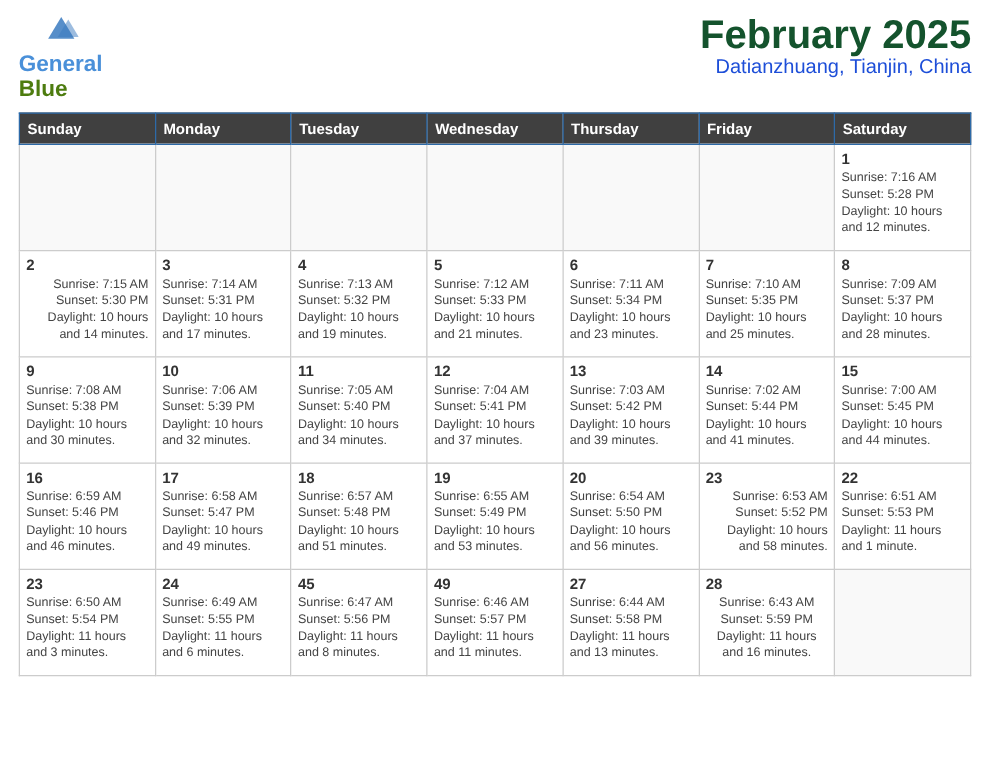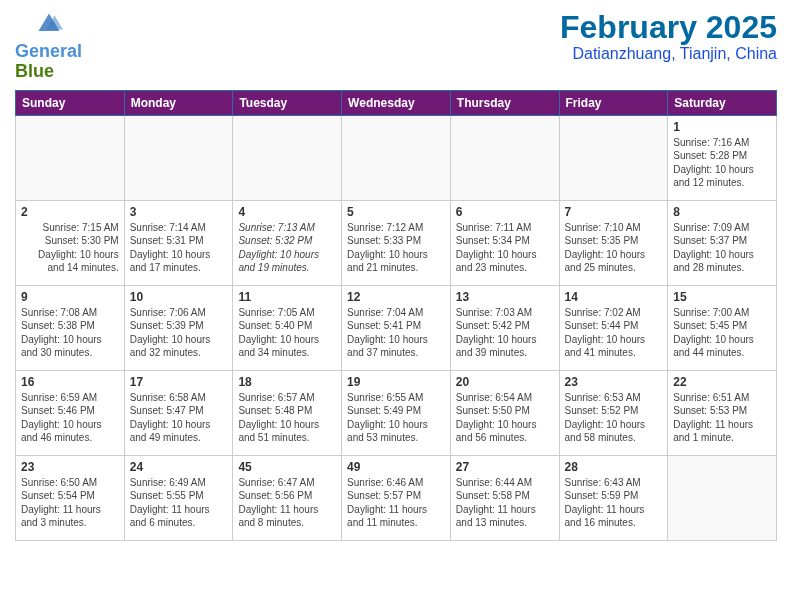--- a/index.html
+++ b/index.html
@@ -34,34 +34,34 @@
     .logo-icon {
       width: 28px;
       height: 28px;
     }
     .title-area {
       text-align: right;
     }
     .main-title {
       font-size: 32px;
       font-weight: bold;
-      color: #0369a1;
+      color: #14532d;
       line-height: 1.1;
     }
     .subtitle {
       font-size: 16px;
       color: #1d4ed8;
     }
     .calendar {
       width: 100%;
       border-collapse: collapse;
       border: 1px solid #ccc;
     }
     .calendar th {
-      background: #701a75;
+      background: #404040;
       color: #fff;
       font-size: 12px;
       font-weight: bold;
       text-align: left;
       padding: 5px 6px;
       border: 1px solid #2d6aa8;
     }
     .calendar td {
       vertical-align: top;
       border: 1px solid #ccc;
@@ -150,21 +150,21 @@
         </td>
         <td>
           <span class="day-num">3</span>
           <div class="day-detail" style="white-space: pre-line;">Sunrise: 7:14 AM
 Sunset: 5:31 PM
 Daylight: 10 hours
 and 17 minutes.</div>
         </td>
         <td>
           <span class="day-num">4</span>
-          <div class="day-detail" style="white-space: pre-line; font-style: italic;">Sunrise: 7:13 AM
+          <div class="day-detail" style="white-space: pre-line;">Sunrise: 7:13 AM
 Sunset: 5:32 PM
 Daylight: 10 hours
 and 19 minutes.</div>
         </td>
         <td>
           <span class="day-num">5</span>
           <div class="day-detail" style="white-space: pre-line;">Sunrise: 7:12 AM
 Sunset: 5:33 PM
 Daylight: 10 hours
 and 21 minutes.</div>
@@ -273,21 +273,21 @@
         </td>
         <td>
           <span class="day-num">20</span>
           <div class="day-detail" style="white-space: pre-line;">Sunrise: 6:54 AM
 Sunset: 5:50 PM
 Daylight: 10 hours
 and 56 minutes.</div>
         </td>
         <td>
           <span class="day-num">23</span>
-          <div class="day-detail" style="white-space: pre-line;">Sunrise: 6:53 AM
+          <div class="day-detail" style="white-space: pre-line; text-align: right;">Sunrise: 6:53 AM
 Sunset: 5:52 PM
 Daylight: 10 hours
 and 58 minutes.</div>
         </td>
         <td>
           <span class="day-num">22</span>
           <div class="day-detail" style="white-space: pre-line;">Sunrise: 6:51 AM
 Sunset: 5:53 PM
 Daylight: 11 hours
 and 1 minute.</div>
@@ -324,21 +324,21 @@
         </td>
         <td>
           <span class="day-num">27</span>
           <div class="day-detail" style="white-space: pre-line;">Sunrise: 6:44 AM
 Sunset: 5:58 PM
 Daylight: 11 hours
 and 13 minutes.</div>
         </td>
         <td>
           <span class="day-num">28</span>
-          <div class="day-detail" style="white-space: pre-line;">Sunrise: 6:43 AM
+          <div class="day-detail" style="white-space: pre-line; text-align: center;">Sunrise: 6:43 AM
 Sunset: 5:59 PM
 Daylight: 11 hours
 and 16 minutes.</div>
         </td>
         <td class="empty"></td>
       </tr>
     </tbody>
 </table>
 
 </body></html>

